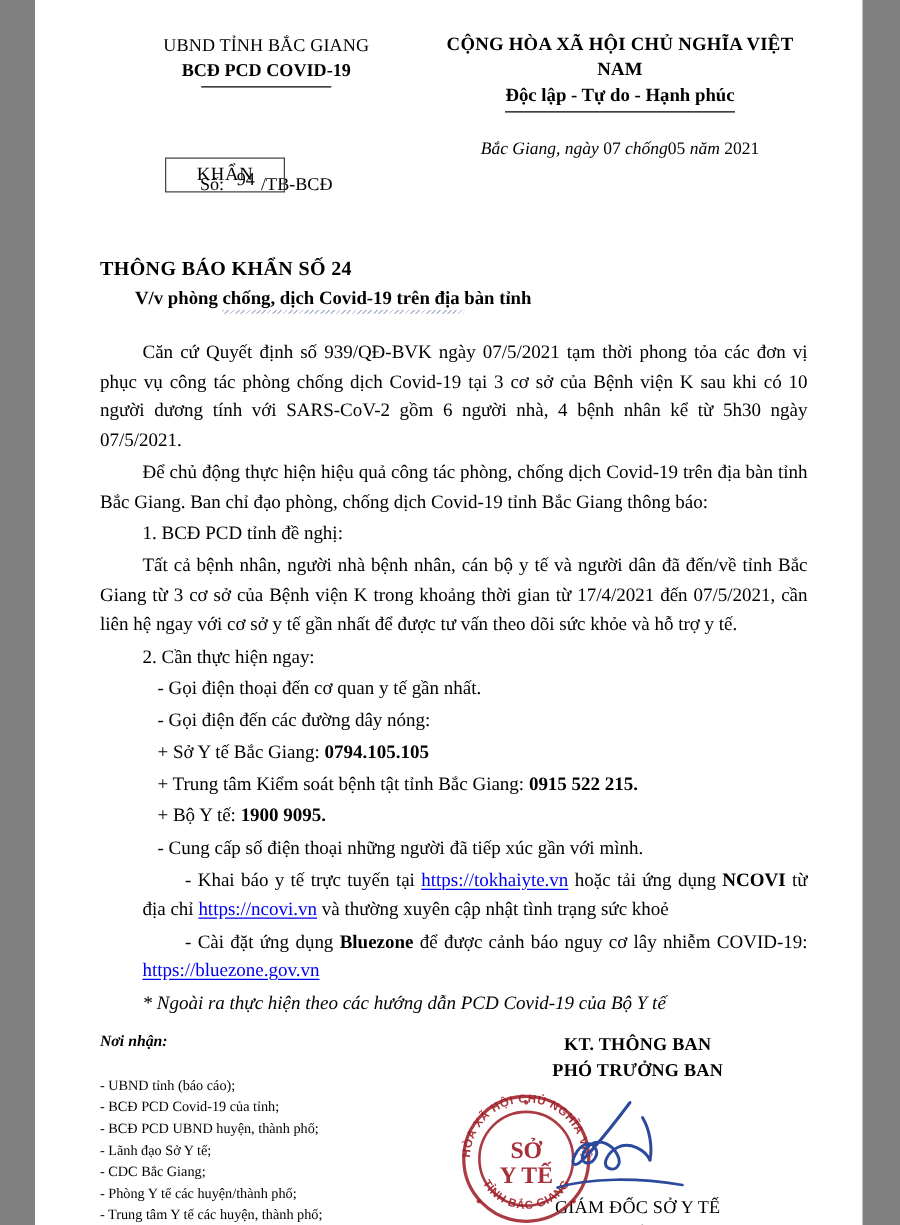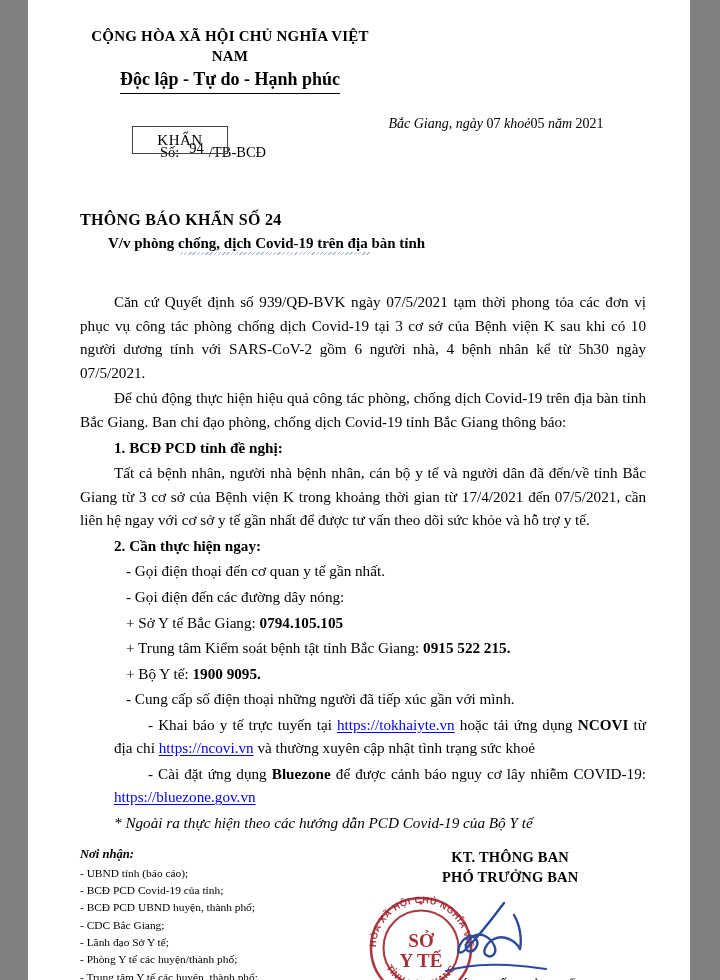--- a/index.html
+++ b/index.html
@@ -67,21 +67,21 @@
     background: #000;
     margin: 2px auto 0;
   }
   .nation-line {
     font-size: 15px;
     font-weight: bold;
     line-height: 1.35;
     letter-spacing: .2px;
   }
   .motto {
-    font-size: 18px;
+    font-size: 15px;
     font-weight: bold;
     line-height: 1.4;
     display: inline-block;
     border-bottom: 1.3px solid #000;
     padding-bottom: 1px;
   }
 
   .sub-head {
     display: flex;
     align-items: flex-start;
@@ -155,31 +155,31 @@
     height: 3px;
     background:
       repeating-linear-gradient(135deg,
         #9fb0c9 0px, #9fb0c9 1px,
         transparent 1px, transparent 3px);
     opacity: .85;
   }
 
   
   .body-text {
-    margin-top: 36px;
+    margin-top: 20px;
     font-size: 15.2px;
     line-height: 1.55;
     text-align: justify;
   }
   .body-text p {
     margin: 0 0 2px 0;
     text-indent: 34px;
   }
   .sec-head {
-    font-weight: bold;
+    font-weight: normal;
     text-indent: 34px;
     margin: 4px 0 2px 0;
   }
   .bullet {
     text-indent: 0;
     margin: 0 0 2px 0;
     padding-left: 12px;
   }
   .bullet-ind {
     text-indent: 0;
@@ -211,21 +211,21 @@
   }
   .recipients {
     width: 52%;
     font-size: 11.4px;
     line-height: 1.52;
   }
   .recipients .rtitle {
     font-style: italic;
     font-weight: bold;
     font-size: 12.6px;
-    margin-bottom: 1px;
+    margin-bottom: 17px;
   }
   .recipients ul {
     list-style: none;
     margin: 0;
     padding: 0;
   }
   .recipients li {
     white-space: nowrap;
   }
 
@@ -277,34 +277,39 @@
     pointer-events: none;
   }
 </style>
 </head>
 <body>
 
 <div class="page">
   <div class="inner">
 
     <div class="letterhead">
+      <div class="lh-left">
+        <div class="org-line1">UBND TỈNH BẮC GIANG</div>
+        <div class="org-line2">BCĐ PCD COVID-19</div>
+        <span class="org-underline"></span>
+      </div>
       <div class="lh-right">
         <div class="nation-line">CỘNG HÒA XÃ HỘI CHỦ NGHĨA VIỆT NAM</div>
         <div class="motto">Độc lập - Tự do - Hạnh phúc</div>
       </div>
     </div>
 
     <div class="sub-head">
       <div class="so-wrap">
         <span>Số:</span><span class="so-num">94</span><span>/TB-BCĐ</span>
       </div>
       <div class="date-wrap">
         <span>Bắc Giang, ngày</span>
         <span class="dv">07</span>
-        <span>khoẻ</span><span class="dv">05</span>
+        <span>chống</span><span class="dv">05</span>
         <span>năm</span>
         <span class="dv">2021</span>
       </div>
     </div>
 
     <div class="khan-box">KHẨN</div>
 
     <div class="title-block">
       <div class="title-main">THÔNG BÁO KHẨN SỐ 24</div>
       <div class="title-sub">
@@ -359,22 +364,22 @@
     </div>
 
     <div class="footer">
 
       <div class="recipients">
         <div class="rtitle">Nơi nhận:</div>
         <ul>
           <li>- UBND tỉnh (báo cáo);</li>
           <li>- BCĐ PCD Covid-19 của tỉnh;</li>
           <li>- BCĐ PCD UBND huyện, thành phố;</li>
+          <li>- Lãnh đạo Sở Y tế;</li>
           <li>- CDC Bắc Giang;</li>
-          <li>- Lãnh đạo Sở Y tế;</li>
           <li>- Phòng Y tế các huyện/thành phố;</li>
           <li>- Trung tâm Y tế các huyện, thành phố;</li>
 
         </ul>
       </div>
 
       <div class="signature">
         <div class="sig-role">KT. THÔNG BAN</div>
         <div class="sig-role">PHÓ TRƯỞNG BAN</div>
 

